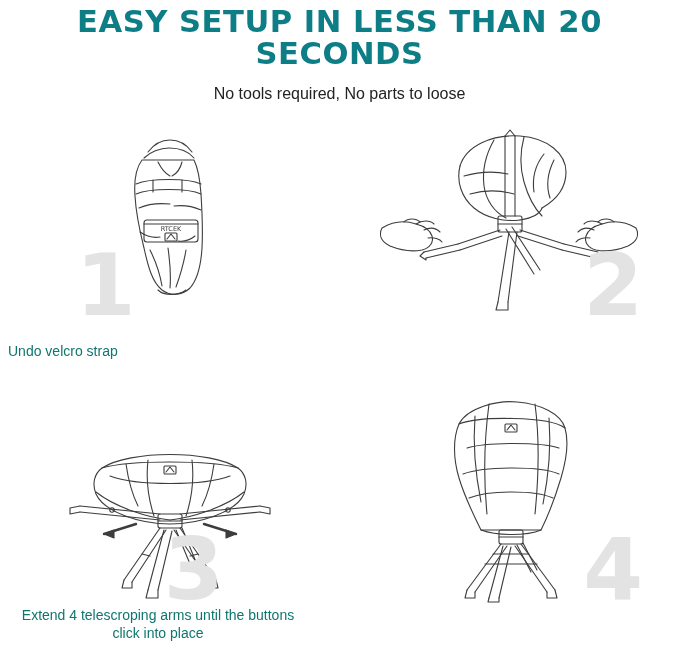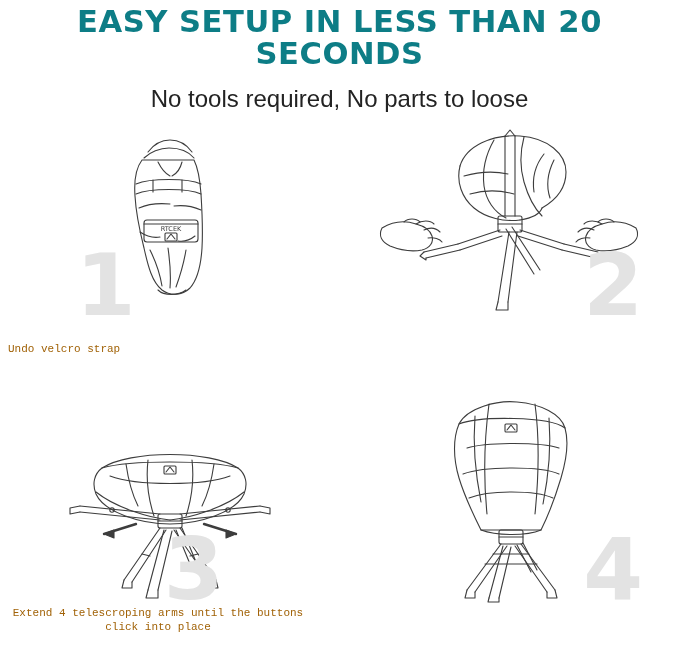--- a/index.html
+++ b/index.html
@@ -27,21 +27,21 @@
     font-size: 30px;
     letter-spacing: 0.5px;
     color: #0d7d86;
     margin: 6px 0 0 0;
     line-height: 1.05;
     text-transform: uppercase;
     transform: scaleX(1.02);
   }
   .subhead {
     text-align: center;
-    font-size: 24px;
+    font-size: 16px;
     color: #232323;
     margin: 16px 0 0 0;
     font-weight: 400;
   }
   .grid {
     position: absolute;
     top: 108px;
     left: 0;
     width: 679px;
     height: 552px;
@@ -78,26 +78,25 @@
     line-height: 1;
     pointer-events: none;
     user-select: none;
   }
   .num1 { right: 196px; bottom: 2px; }
   .num2 { right: 28px; bottom: 2px; }
   .num3 { right: 108px; bottom: -6px; }
   .num4 { right: 28px; bottom: -6px; }
   .caption {
     text-align: center;
-    font-size: 11px;
-    color: #a16207;
+    font-size: 14px;
+    color: #0f766e;
     line-height: 1.3;
     margin-top: 12px;
     max-width: 300px;
-    font-family: Liberation Mono, monospace;
   }
   .caption.two-line { margin-top: 0; }
 </style>
 </head>
 <body>
 
 <div class="sheet">
 
   <h1 class="headline">EASY SETUP IN LESS THAN 20 SECONDS</h1>
   <p class="subhead">No tools required, No parts to loose</p>

